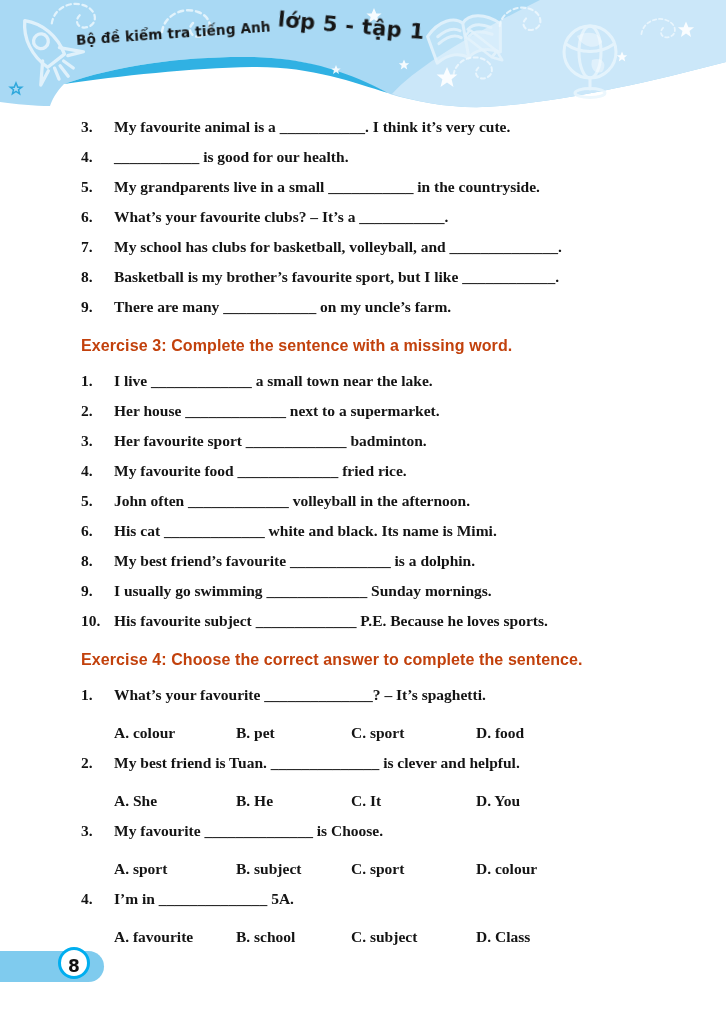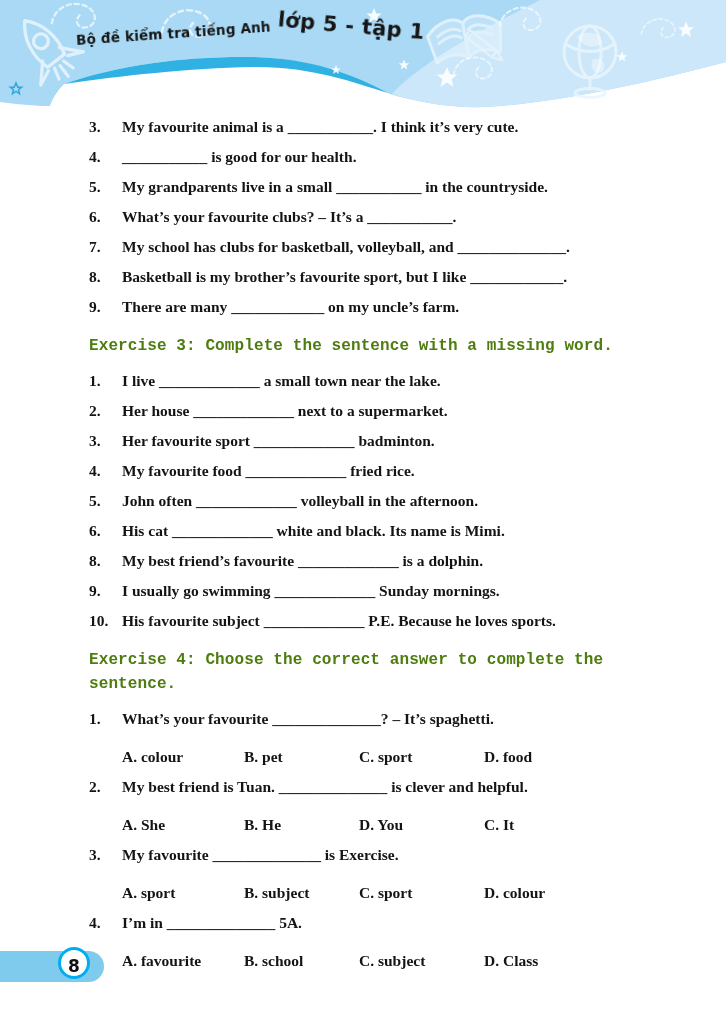--- a/index.html
+++ b/index.html
@@ -18,30 +18,30 @@
     white-space:nowrap; color:#161616;
     font-family:"DejaVu Sans", sans-serif; font-weight:bold;
   }
   .title-part1 { font-size:13.5px; letter-spacing:.2px; }
   .title-part2 {
     display:inline-block; font-size:21px; margin-left:8px;
     transform:rotate(9deg) translateY(7px); letter-spacing:.3px;
   }
   
   .content {
-    position:absolute; left:8px; top:112px; width:712px;
+    position:absolute; left:0; top:112px; width:712px;
     padding:0 30px 0 81px;
     font-size:15.5px; font-weight:600; color:#141414;
   }
   .row { height:30px; line-height:30px; white-space:nowrap; }
   .num { display:inline-block; width:33px; }
   .ex-heading {
     margin:12px 0 8px 0; line-height:24px;
-    font-family:Liberation Mono, monospace; font-weight:bold;
-    font-size:16px; letter-spacing:.1px; color:#4d7c0f;
+    font-family:Liberation Sans, sans-serif; font-weight:bold;
+    font-size:16px; letter-spacing:.1px; color:#c2410c;
   }
   .opts {
     display:grid; grid-template-columns:122px 115px 125px auto;
     margin-left:33px; height:30px; line-height:30px; white-space:nowrap;margin-top:8px;
   }
   
   .page-badge { position:absolute; left:0; top:951px; width:104px; height:31px; }
   .badge-pill {
     position:absolute; left:0; top:0; width:104px; height:31px;
     background:#7FCBEE; border-radius:0 16px 16px 0;
@@ -160,25 +160,25 @@
       <span>A. colour</span>
       <span>B. pet</span>
       <span>C. sport</span>
       <span>D. food</span>
     </div>
 
     <div class="row"><span class="num">2.</span><span class="txt">My best friend is Tuan. ______________ is clever and helpful.</span></div>
     <div class="opts">
       <span>A. She</span>
       <span>B. He</span>
+      <span>C. It</span>
       <span>D. You</span>
-      <span>C. It</span>
     </div>
 
-    <div class="row"><span class="num">3.</span><span class="txt">My favourite ______________ is Exercise.</span></div>
+    <div class="row"><span class="num">3.</span><span class="txt">My favourite ______________ is Choose.</span></div>
     <div class="opts">
       <span>A. sport</span>
       <span>B. subject</span>
       <span>C. sport</span>
       <span>D. colour</span>
     </div>
 
     <div class="row"><span class="num">4.</span><span class="txt">I’m in ______________ 5A.</span></div>
     <div class="opts">
       <span>A. favourite</span>

